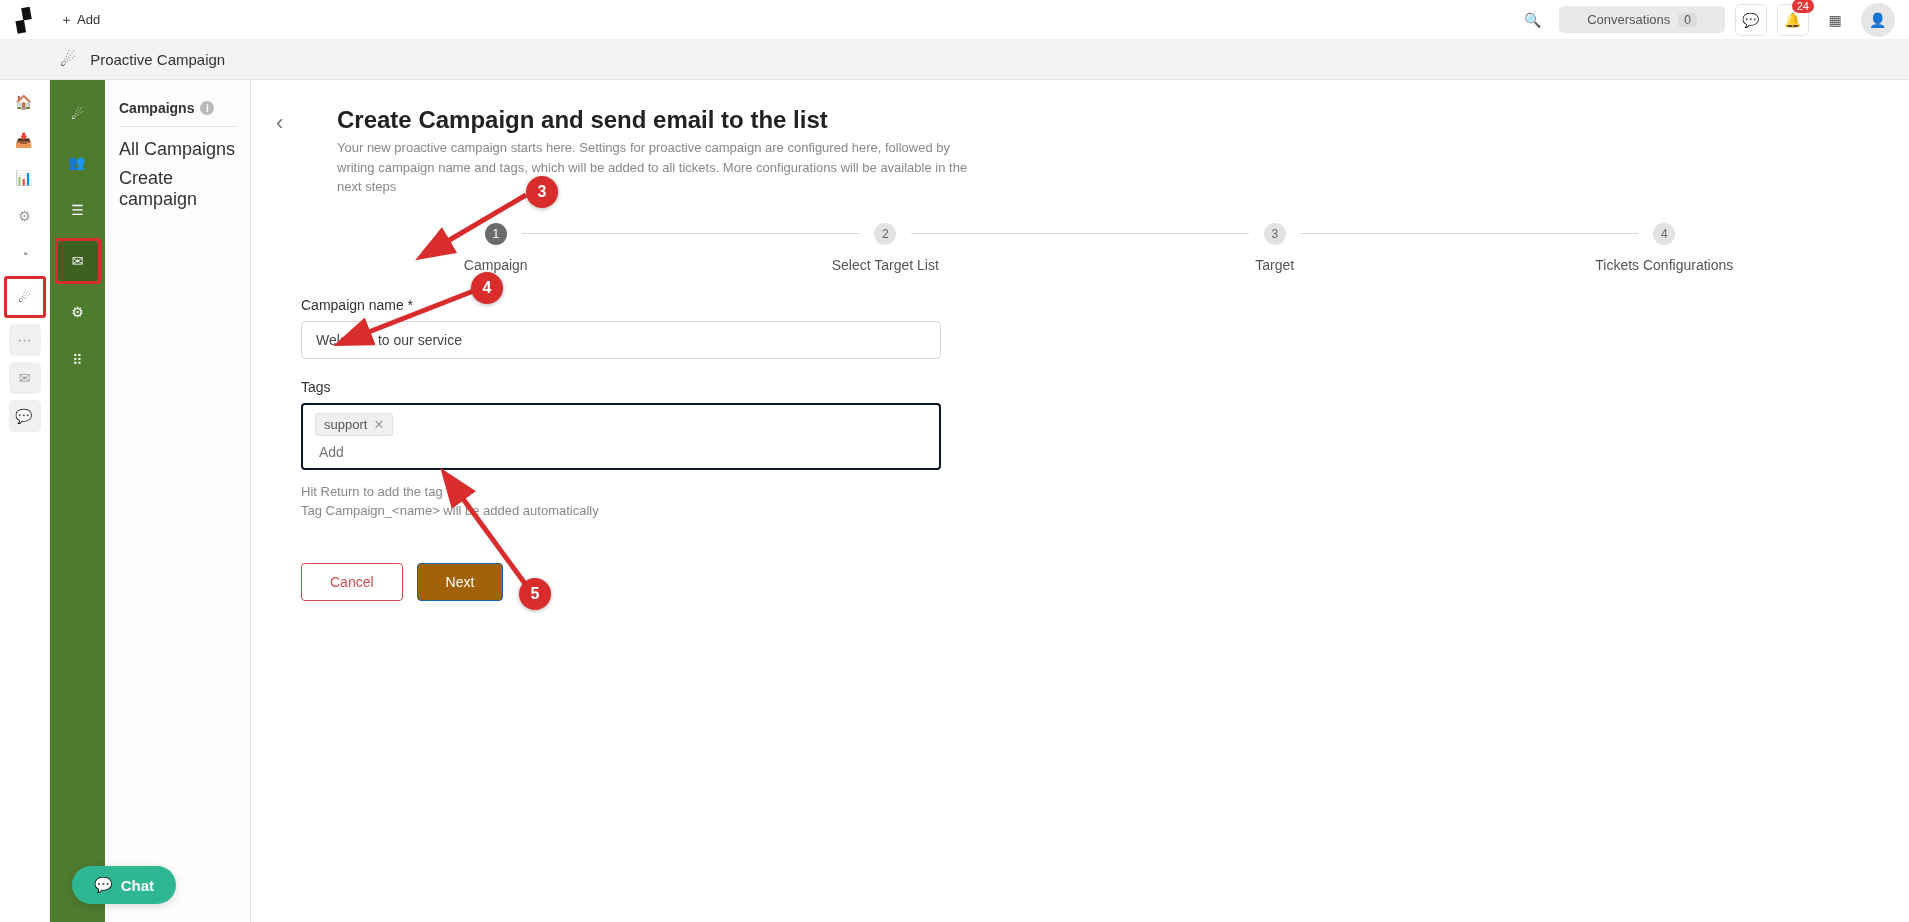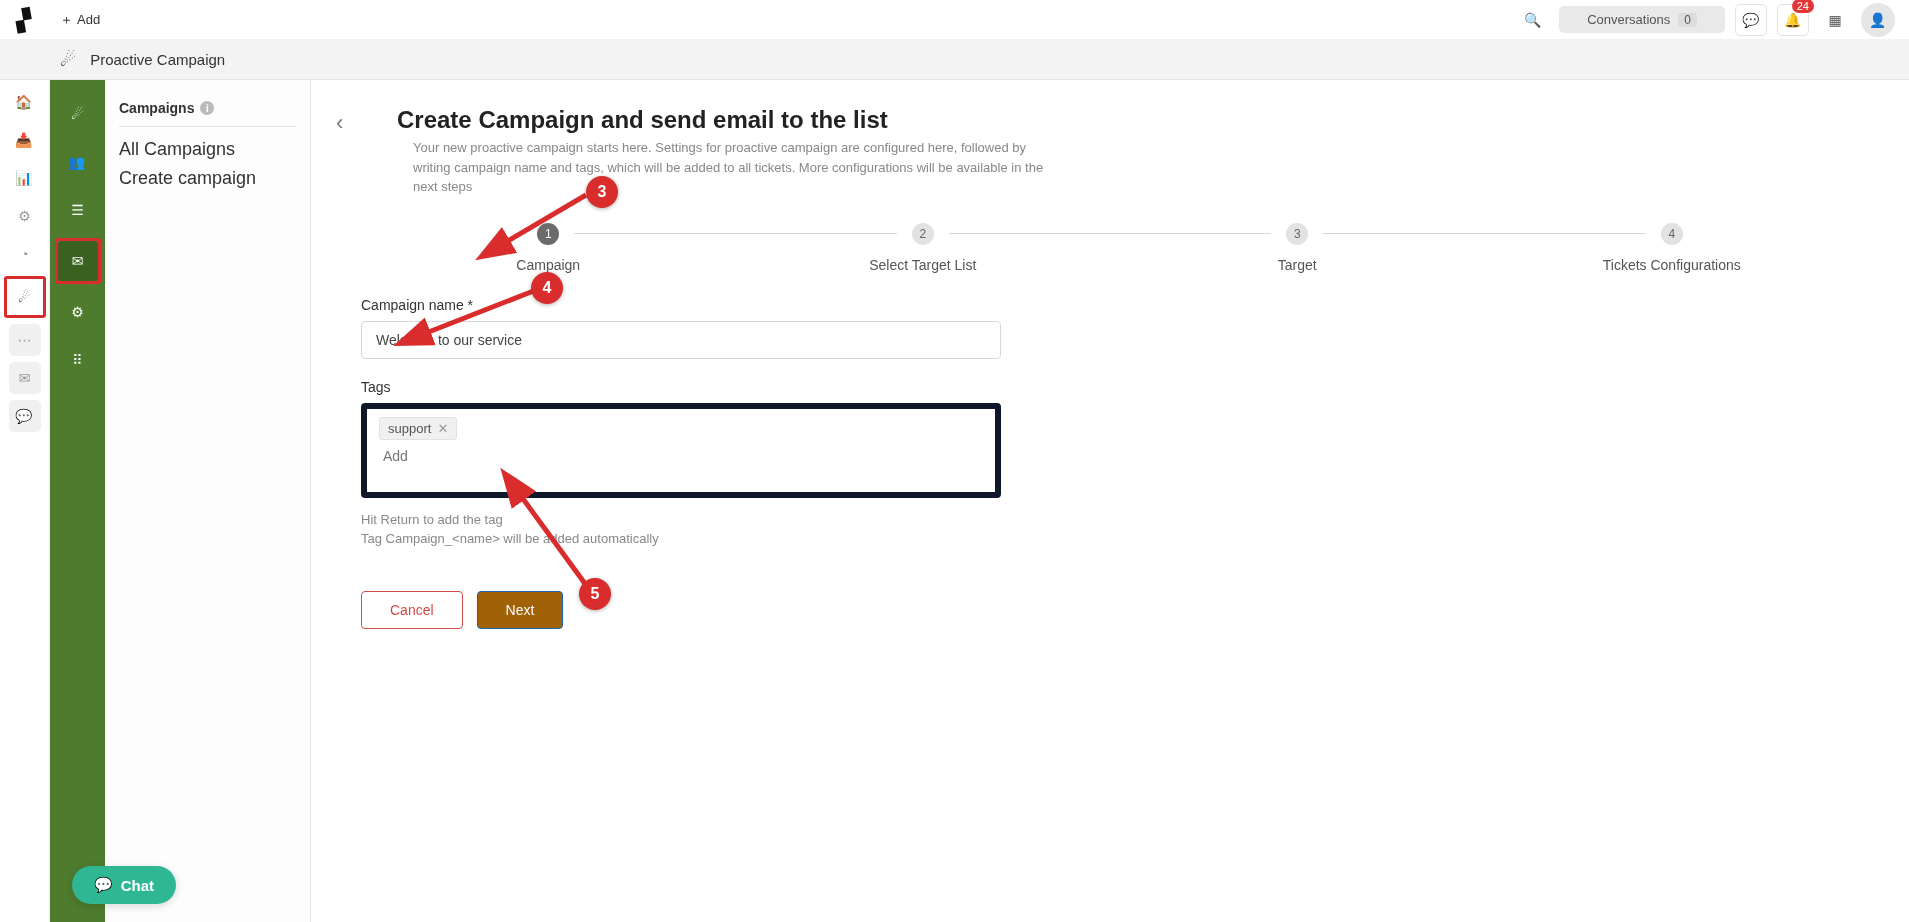--- a/index.html
+++ b/index.html
@@ -16,38 +16,38 @@
 .avatar{width:34px;height:34px;background:#e6e6e6;border-radius:50%;display:flex;align-items:center;justify-content:center;color:#bbb}
 .crumb-bar{height:40px;background:#f3f3f3;border-bottom:1px solid #e5e5e5;display:flex;align-items:center;padding-left:60px;gap:14px;font-size:15px;color:#333}
 .body{display:flex;height:calc(100vh - 80px);position:relative}
 .rail-1{width:50px;background:#fff;border-right:1px solid #f0f0f0;display:flex;flex-direction:column;align-items:center;padding-top:6px;gap:6px}
 .rail-btn{width:32px;height:32px;border-radius:5px;display:flex;align-items:center;justify-content:center;color:#999;cursor:pointer;position:relative}
 .rail-btn.boxed{background:#f0f0f0}
 .sel-box{border:3px solid #d92d2d;border-radius:3px;padding:2px}
 .rail-2{width:55px;background:#4e7b2e;display:flex;flex-direction:column;align-items:center;padding-top:14px;gap:8px}
 .rail2-btn{width:40px;height:40px;display:flex;align-items:center;justify-content:center;color:#fff;border-radius:4px;cursor:pointer}
 .rail2-btn.active{background:#3a6120}
-.sidebar{width:206px;background:#fdfdfd;border-right:1px solid #e5e5e5;padding:20px 14px}
+.sidebar{width:146px;background:#fdfdfd;border-right:1px solid #e5e5e5;padding:20px 14px}
 .sidebar h3{font-size:14px;font-weight:600;margin:0 0 10px 0;display:flex;align-items:center;gap:6px;color:#333}
 .sidebar hr{border:none;border-top:1px solid #e4e4e4;margin:8px 0 12px 0}
 .sidebar a{display:block;color:#333;font-size:18px;margin-bottom:8px;cursor:pointer}
 .main{flex:1;overflow:auto;padding:26px 50px;position:relative}
 .back-arrow{position:absolute;left:25px;top:30px;font-size:22px;color:#777;cursor:pointer}
 h1.title{font-size:24px;font-weight:700;margin:0 0 4px 36px;color:#222}
-.desc{color:#888;font-size:13px;max-width:640px;line-height:1.5;margin-left:52px;margin-bottom:26px}
+.desc{color:#888;font-size:13px;max-width:640px;line-height:1.5;margin-left:36px;margin-bottom:26px}
 .steps{display:flex;align-items:center;margin-bottom:24px;margin-left:0}
 .step{flex:1;display:flex;flex-direction:column;align-items:center;position:relative}
 .step:not(:last-child)::after{content:"";position:absolute;top:10px;left:calc(50% + 26px);right:calc(-50% + 26px);height:1px;background:#d8d8d8}
 .step .num{width:22px;height:22px;border-radius:50%;background:#e2e2e2;color:#666;display:flex;align-items:center;justify-content:center;font-size:12px;margin-bottom:12px}
 .step.active .num{background:#6b6b6b;color:#fff}
 .step .lbl{font-size:14px;color:#555}
 .form{max-width:640px}
 .field-label{font-size:14px;margin:8px 0 8px 0;display:block;color:#333}
 .text-input{width:100%;border:1px solid #d8d8d8;border-radius:4px;padding:10px 14px;font-size:14px;color:#444;outline:none}
-.tags-box{border:6px solid #0f172a;border-radius:4px;padding:8px 12px 20px 12px}
+.tags-box{border:2px solid #0f172a;border-radius:4px;padding:8px 12px 0 12px}
 .tag-chip{display:inline-flex;align-items:center;gap:6px;background:#f0f0f0;border:1px solid #e2e2e2;border-radius:3px;padding:3px 8px;font-size:13px;color:#555}
 .tag-chip .x{color:#999;cursor:pointer}
 .tag-input{border:none;outline:none;padding:8px 4px;font-size:14px;color:#888;width:100%}
 .hint{font-size:13px;color:#888;margin-top:12px;line-height:1.5}
 .btn-row{margin-top:42px;display:flex;gap:14px}
 .btn{padding:10px 28px;border-radius:4px;font-size:14px;cursor:pointer;border:1px solid transparent}
 .btn.cancel{color:#d24b4b;border-color:#d24b4b;background:#fff}
 .btn.next{background:#a16207;color:#fff;border-color:#1766b3}
 .chat-widget{position:fixed;bottom:18px;left:72px;background:#2fb794;color:#fff;border-radius:28px;padding:10px 22px;display:flex;align-items:center;gap:8px;font-weight:600;font-size:15px;cursor:pointer;box-shadow:0 2px 8px rgba(0,0,0,.15)}
 .info-dot{width:14px;height:14px;border-radius:50%;background:#bbb;color:#fff;display:inline-flex;align-items:center;justify-content:center;font-size:10px;font-weight:700}

